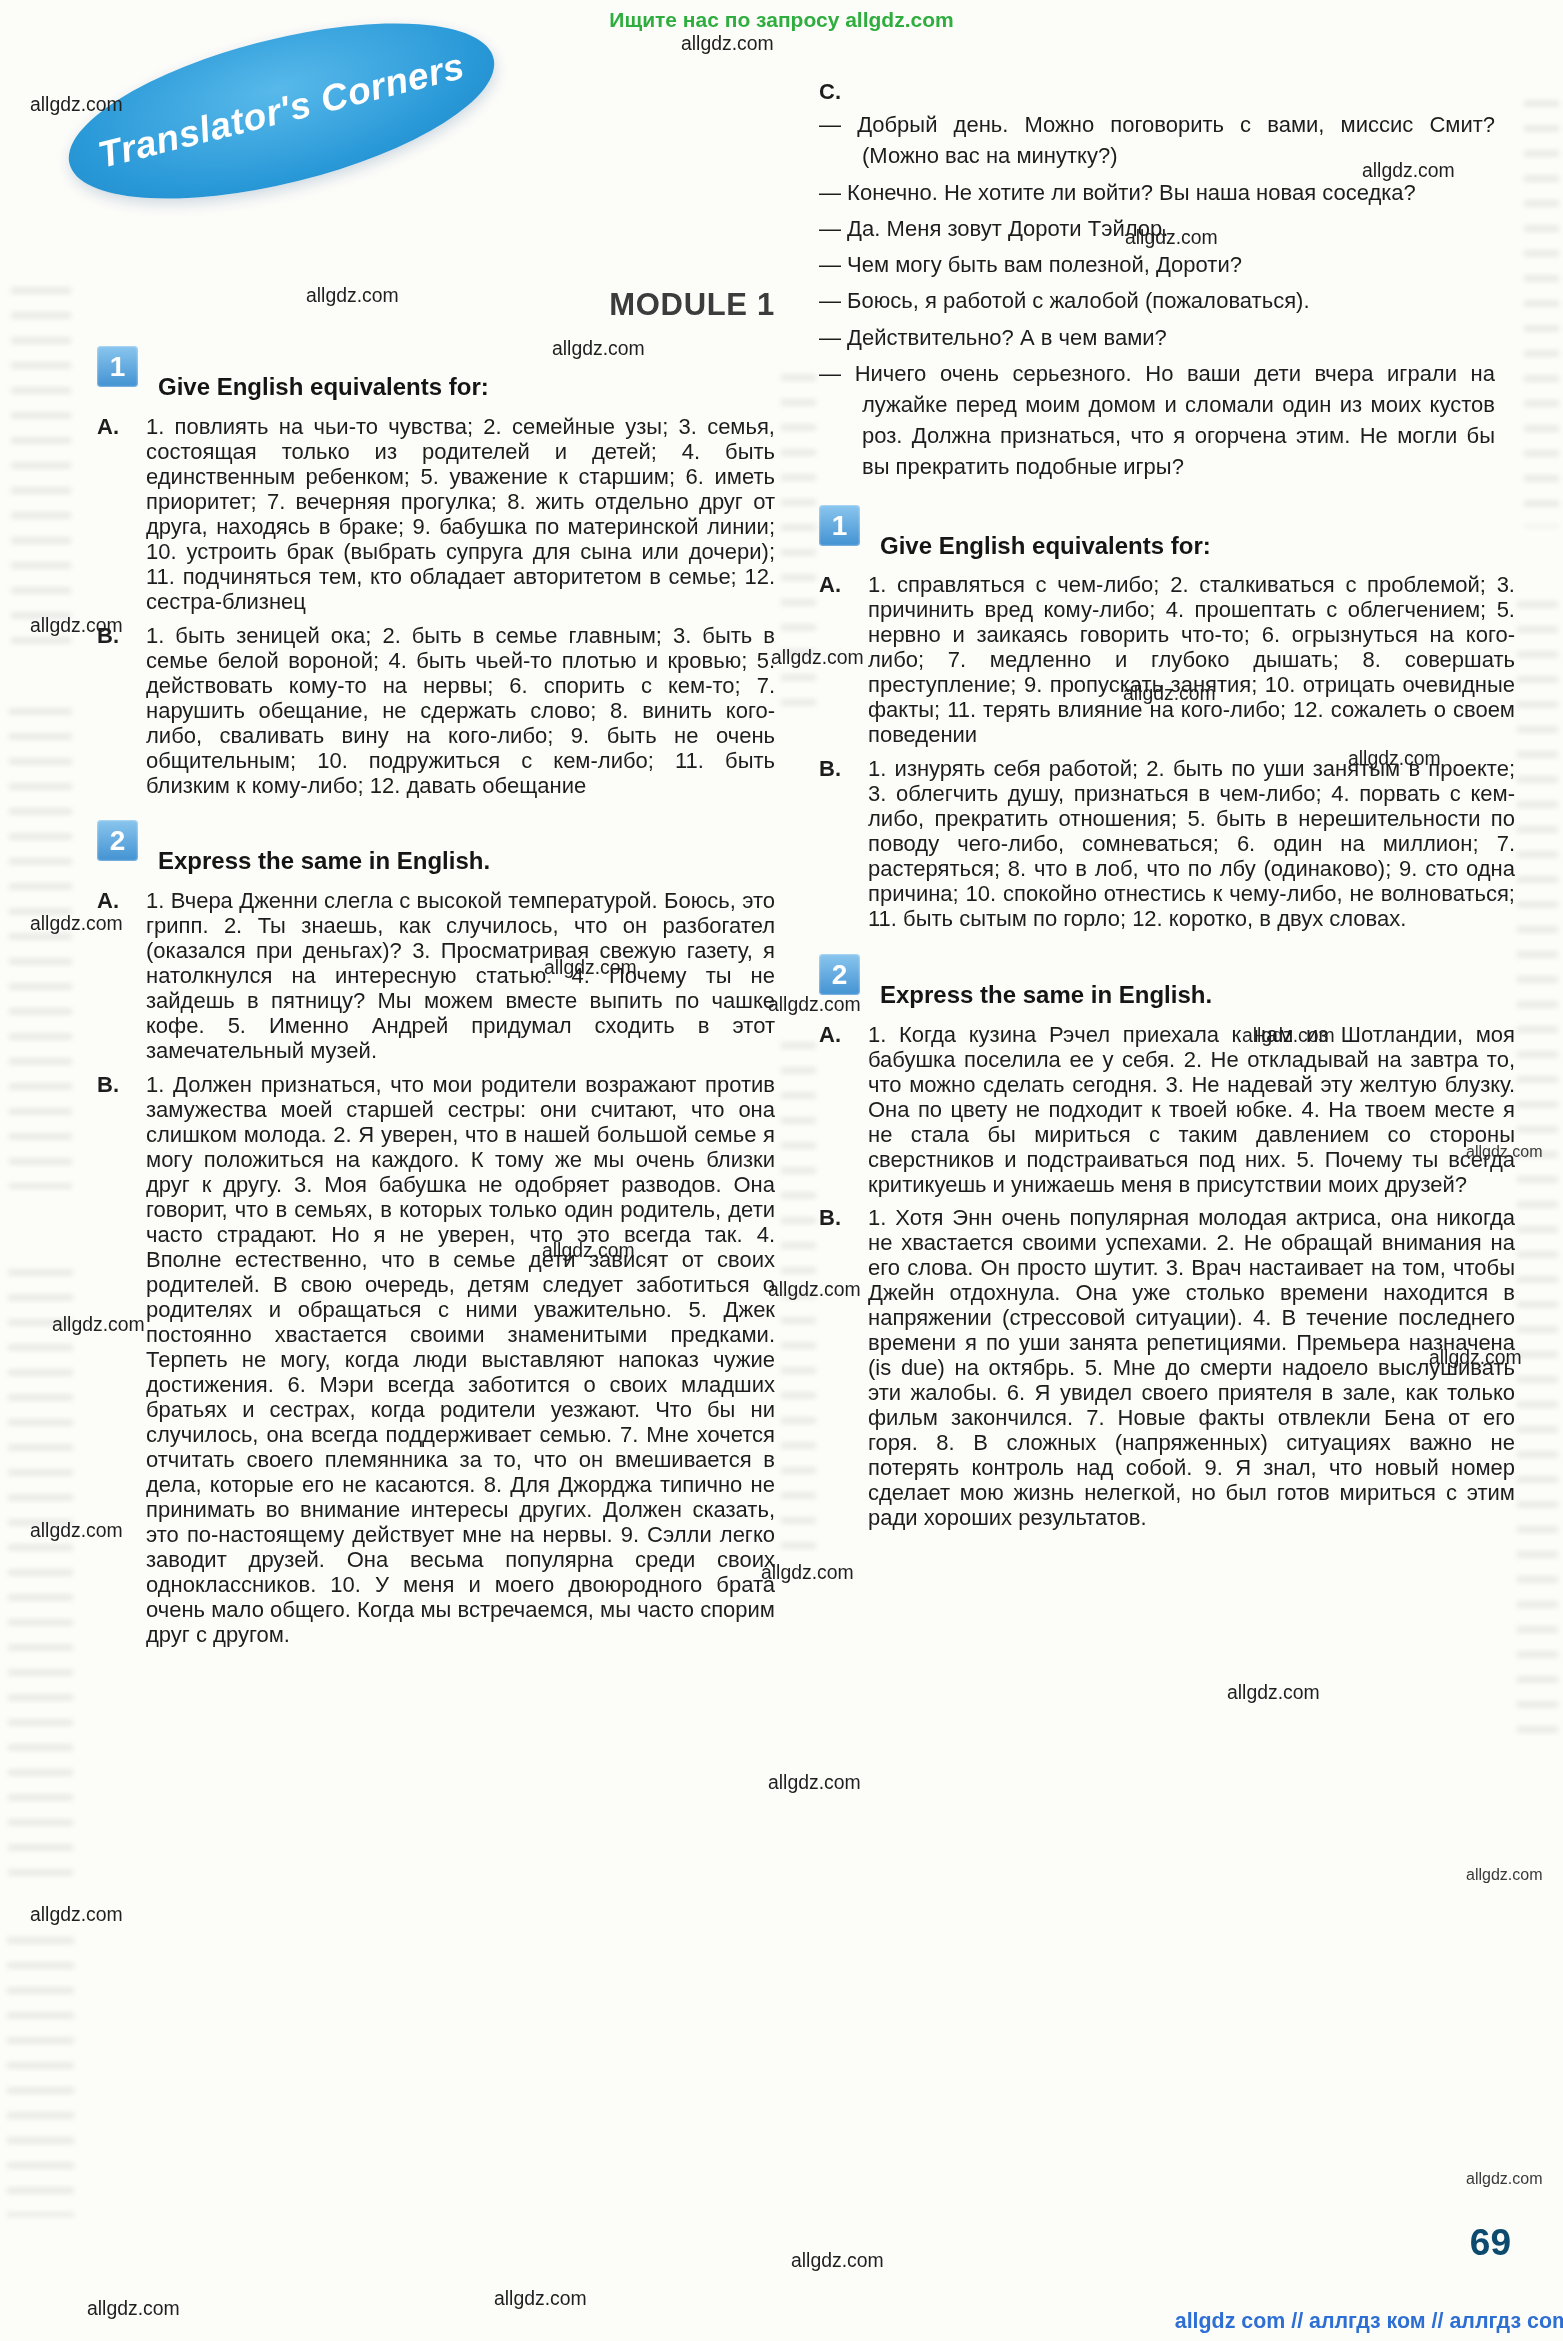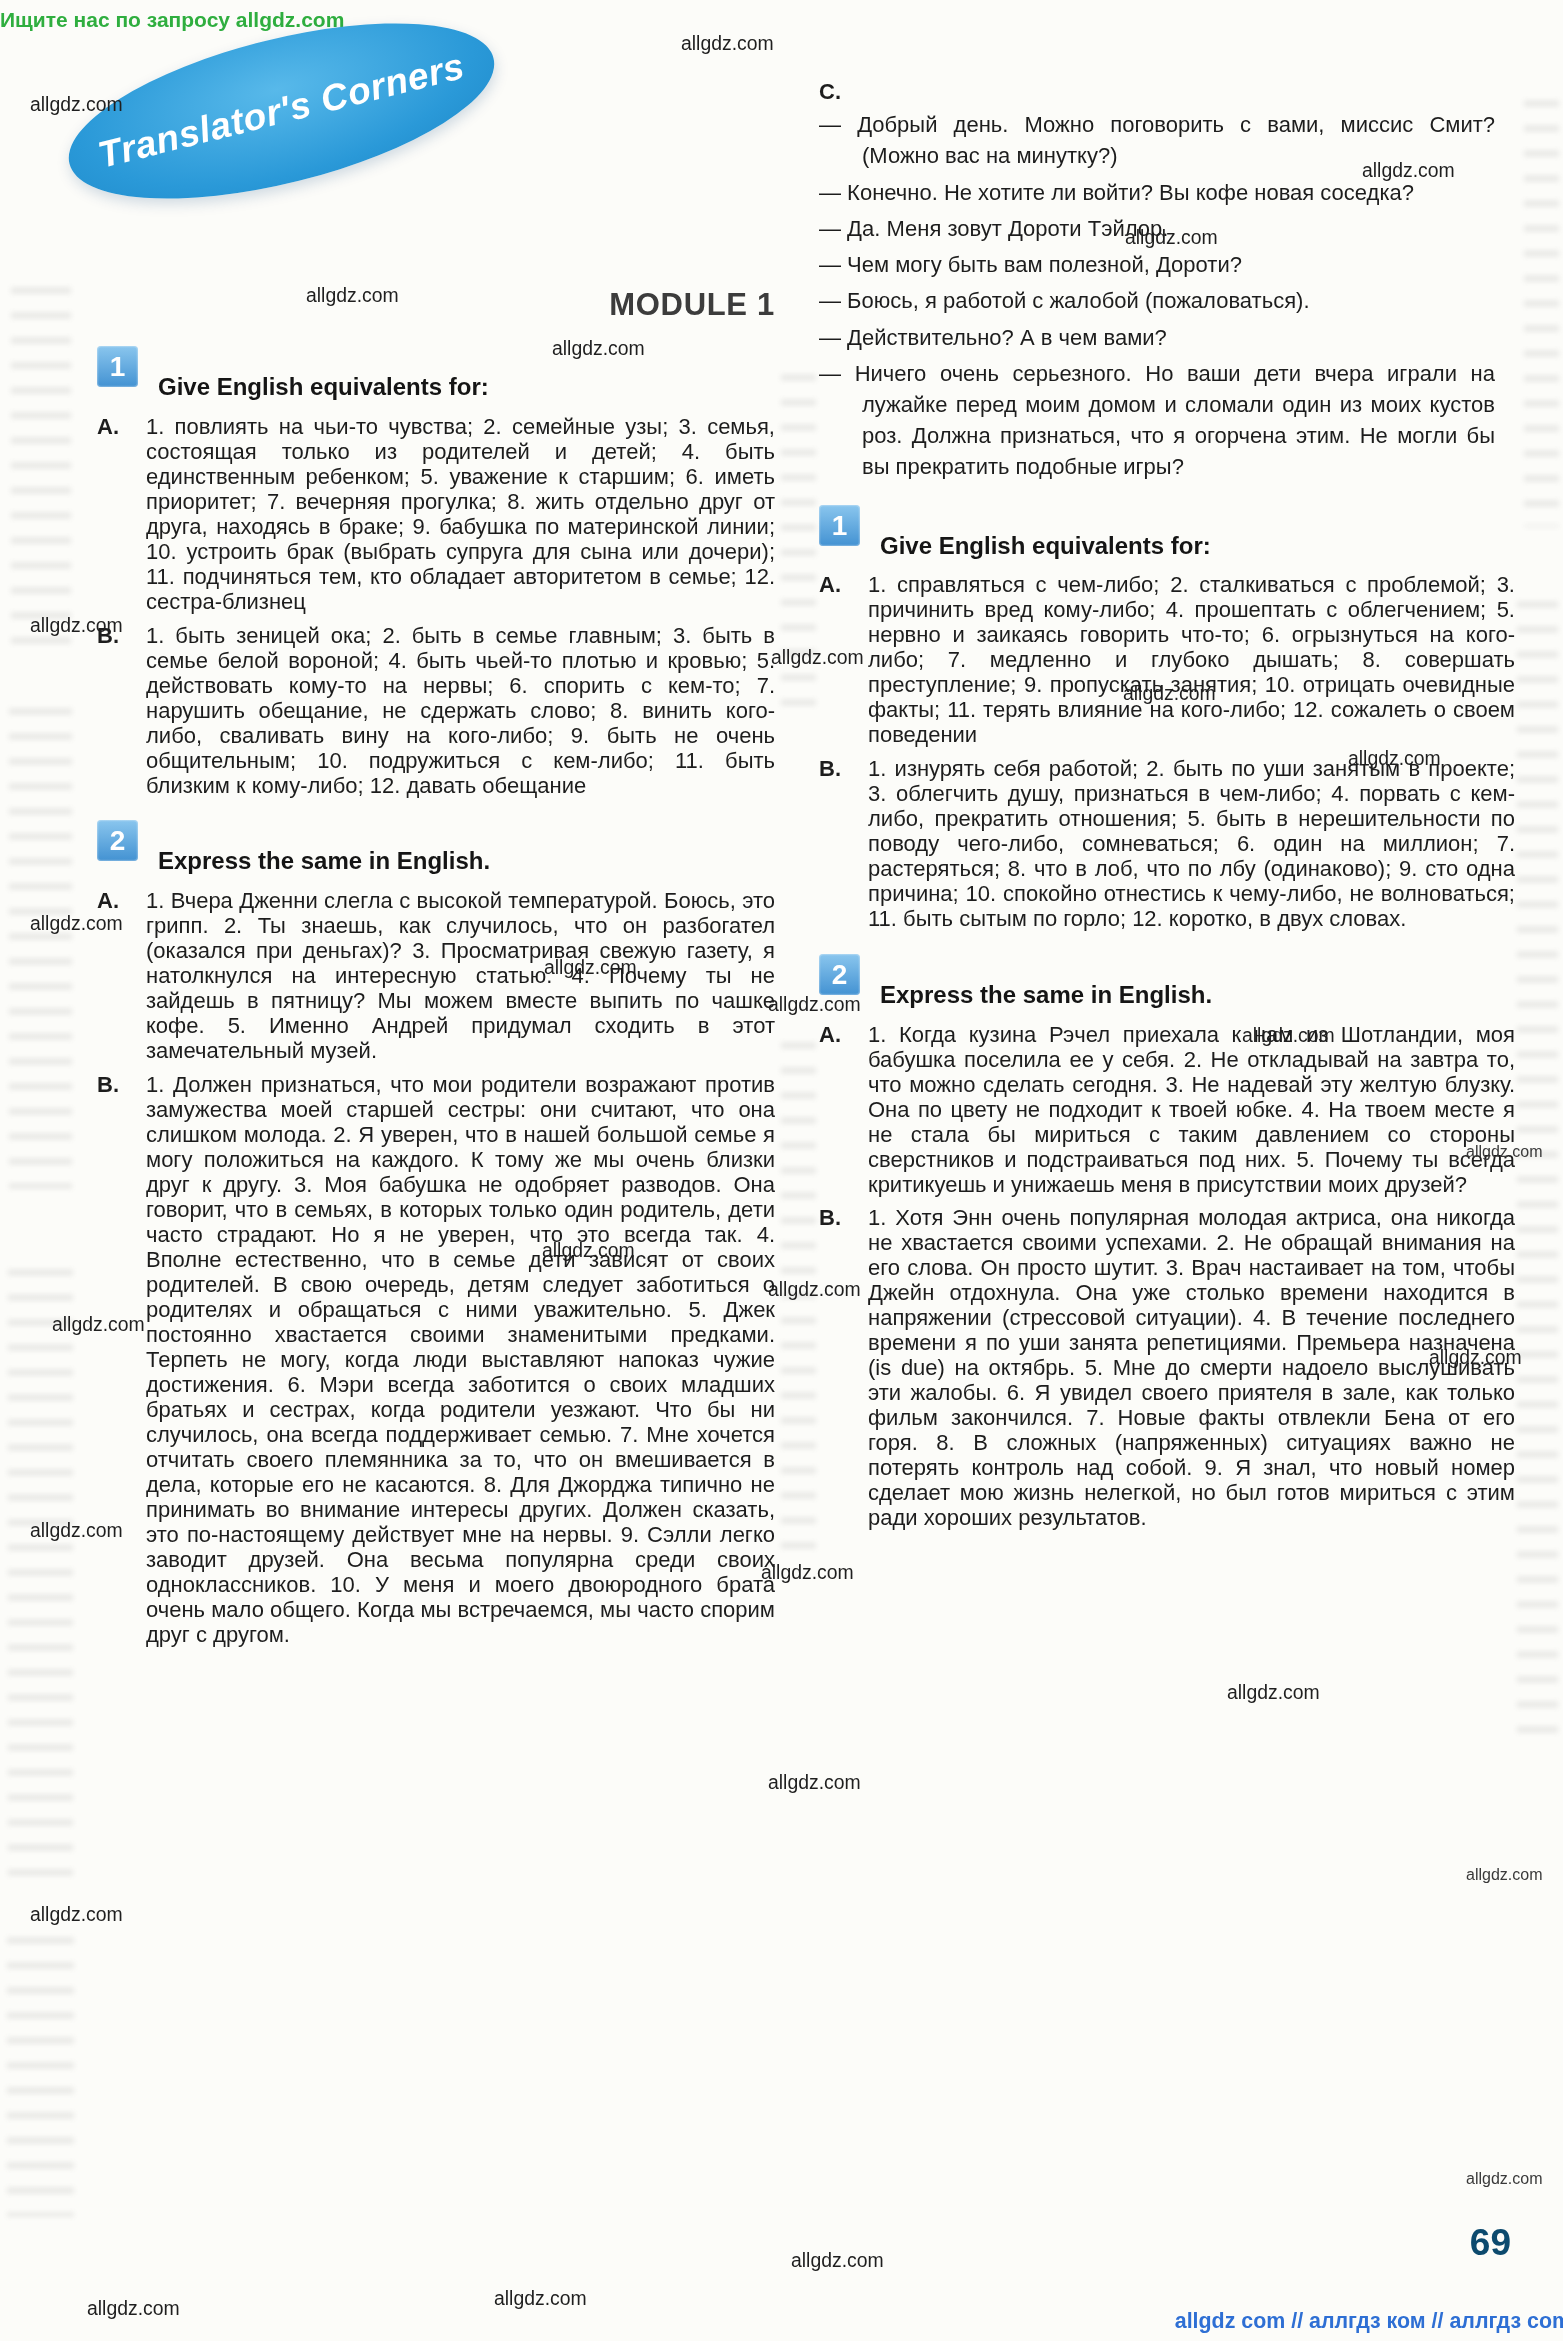--- a/index.html
+++ b/index.html
@@ -4,21 +4,21 @@
 <style>
   * { margin:0; padding:0; box-sizing:border-box; }
   html, body { background:#e9e9e5; }
   .page {
     position:relative; width:1563px; height:2342px;
     background:#fcfcf9; overflow:hidden;
     font-family:"Liberation Sans", sans-serif; color:#1d1d1d;
   }
   .top-note {
     position:absolute; top:8px; left:0; width:100%;
-    color:#2fae3f; font-size:21px; font-weight:600;
+    text-align:center; color:#2fae3f; font-size:21px; font-weight:600;
   }
   .badge {
     position:absolute; left:63px; top:39px; width:437px; height:144px;
     background:radial-gradient(ellipse at 50% 35%, #58b9ea 0%, #2a99d8 65%, #1d88c8 100%);
     border-radius:50%; transform:rotate(-14deg);
     display:flex; align-items:center; justify-content:center;
     box-shadow:0 5.3px 13.4px rgba(0,60,120,.18);
   }
   .badge-text { color:#ffffff; font-size:37px; font-weight:bold; font-style:italic; letter-spacing:0.7px; white-space:nowrap; }
 
@@ -114,21 +114,21 @@
       <span>1. Должен признаться, что мои родители возражают против замужества моей старшей сестры: они считают, что она слишком молода. 2. Я уверен, что в нашей большой семье я могу положиться на каждого. К тому же мы очень близки друг к другу. 3. Моя бабушка не одобряет разводов. Она говорит, что в семьях, в которых только один родитель, дети часто страдают. Но я не уверен, что это всегда так. 4. Вполне естественно, что в семье дети зависят от своих родителей. В свою очередь, детям следует заботиться о родителях и обращаться с ними уважительно. 5. Джек постоянно хвастается своими знаменитыми предками. Терпеть не могу, когда люди выставляют напоказ чужие достижения. 6. Мэри всегда заботится о своих младших братьях и сестрах, когда родители уезжают. Что бы ни случилось, она всегда поддерживает семью. 7. Мне хочется отчитать своего племянника за то, что он вмешивается в дела, которые его не касаются. 8. Для Джорджа типично не принимать во внимание интересы других. Должен сказать, это по-настоящему действует мне на нервы. 9. Сэлли легко заводит друзей. Она весьма популярна среди своих одноклассников. 10. У меня и моего двоюродного брата очень мало общего. Когда мы встречаемся, мы часто спорим друг с другом.</span>
     </div>
 
   </div>
 
   <div class="col col-right">
 
     <div class="dlg-label">C.</div>
 
     <div class="dlg">— Добрый день. Можно поговорить с вами, миссис Смит? (Можно вас на минутку?)</div>
-    <div class="dlg">— Конечно. Не хотите ли войти? Вы кофе новая соседка?</div>
+    <div class="dlg">— Конечно. Не хотите ли войти? Вы наша новая соседка?</div>
     <div class="dlg">— Да. Меня зовут Дороти Тэйлор.</div>
     <div class="dlg">— Чем могу быть вам полезной, Дороти?</div>
     <div class="dlg">— Боюсь, я работой с жалобой (пожаловаться).</div>
     <div class="dlg">— Действительно? А в чем вами?</div>
     <div class="dlg">— Ничего очень серьезного. Но ваши дети вчера играли на лужайке перед моим домом и сломали один из моих кустов роз. Должна признаться, что я огорчена этим. Не могли бы вы прекратить подобные игры?</div>
 
 
     <div class="ex-row">
       <div class="ex-num">1</div>
       <div class="ex-title">Give English equivalents for:</div>

